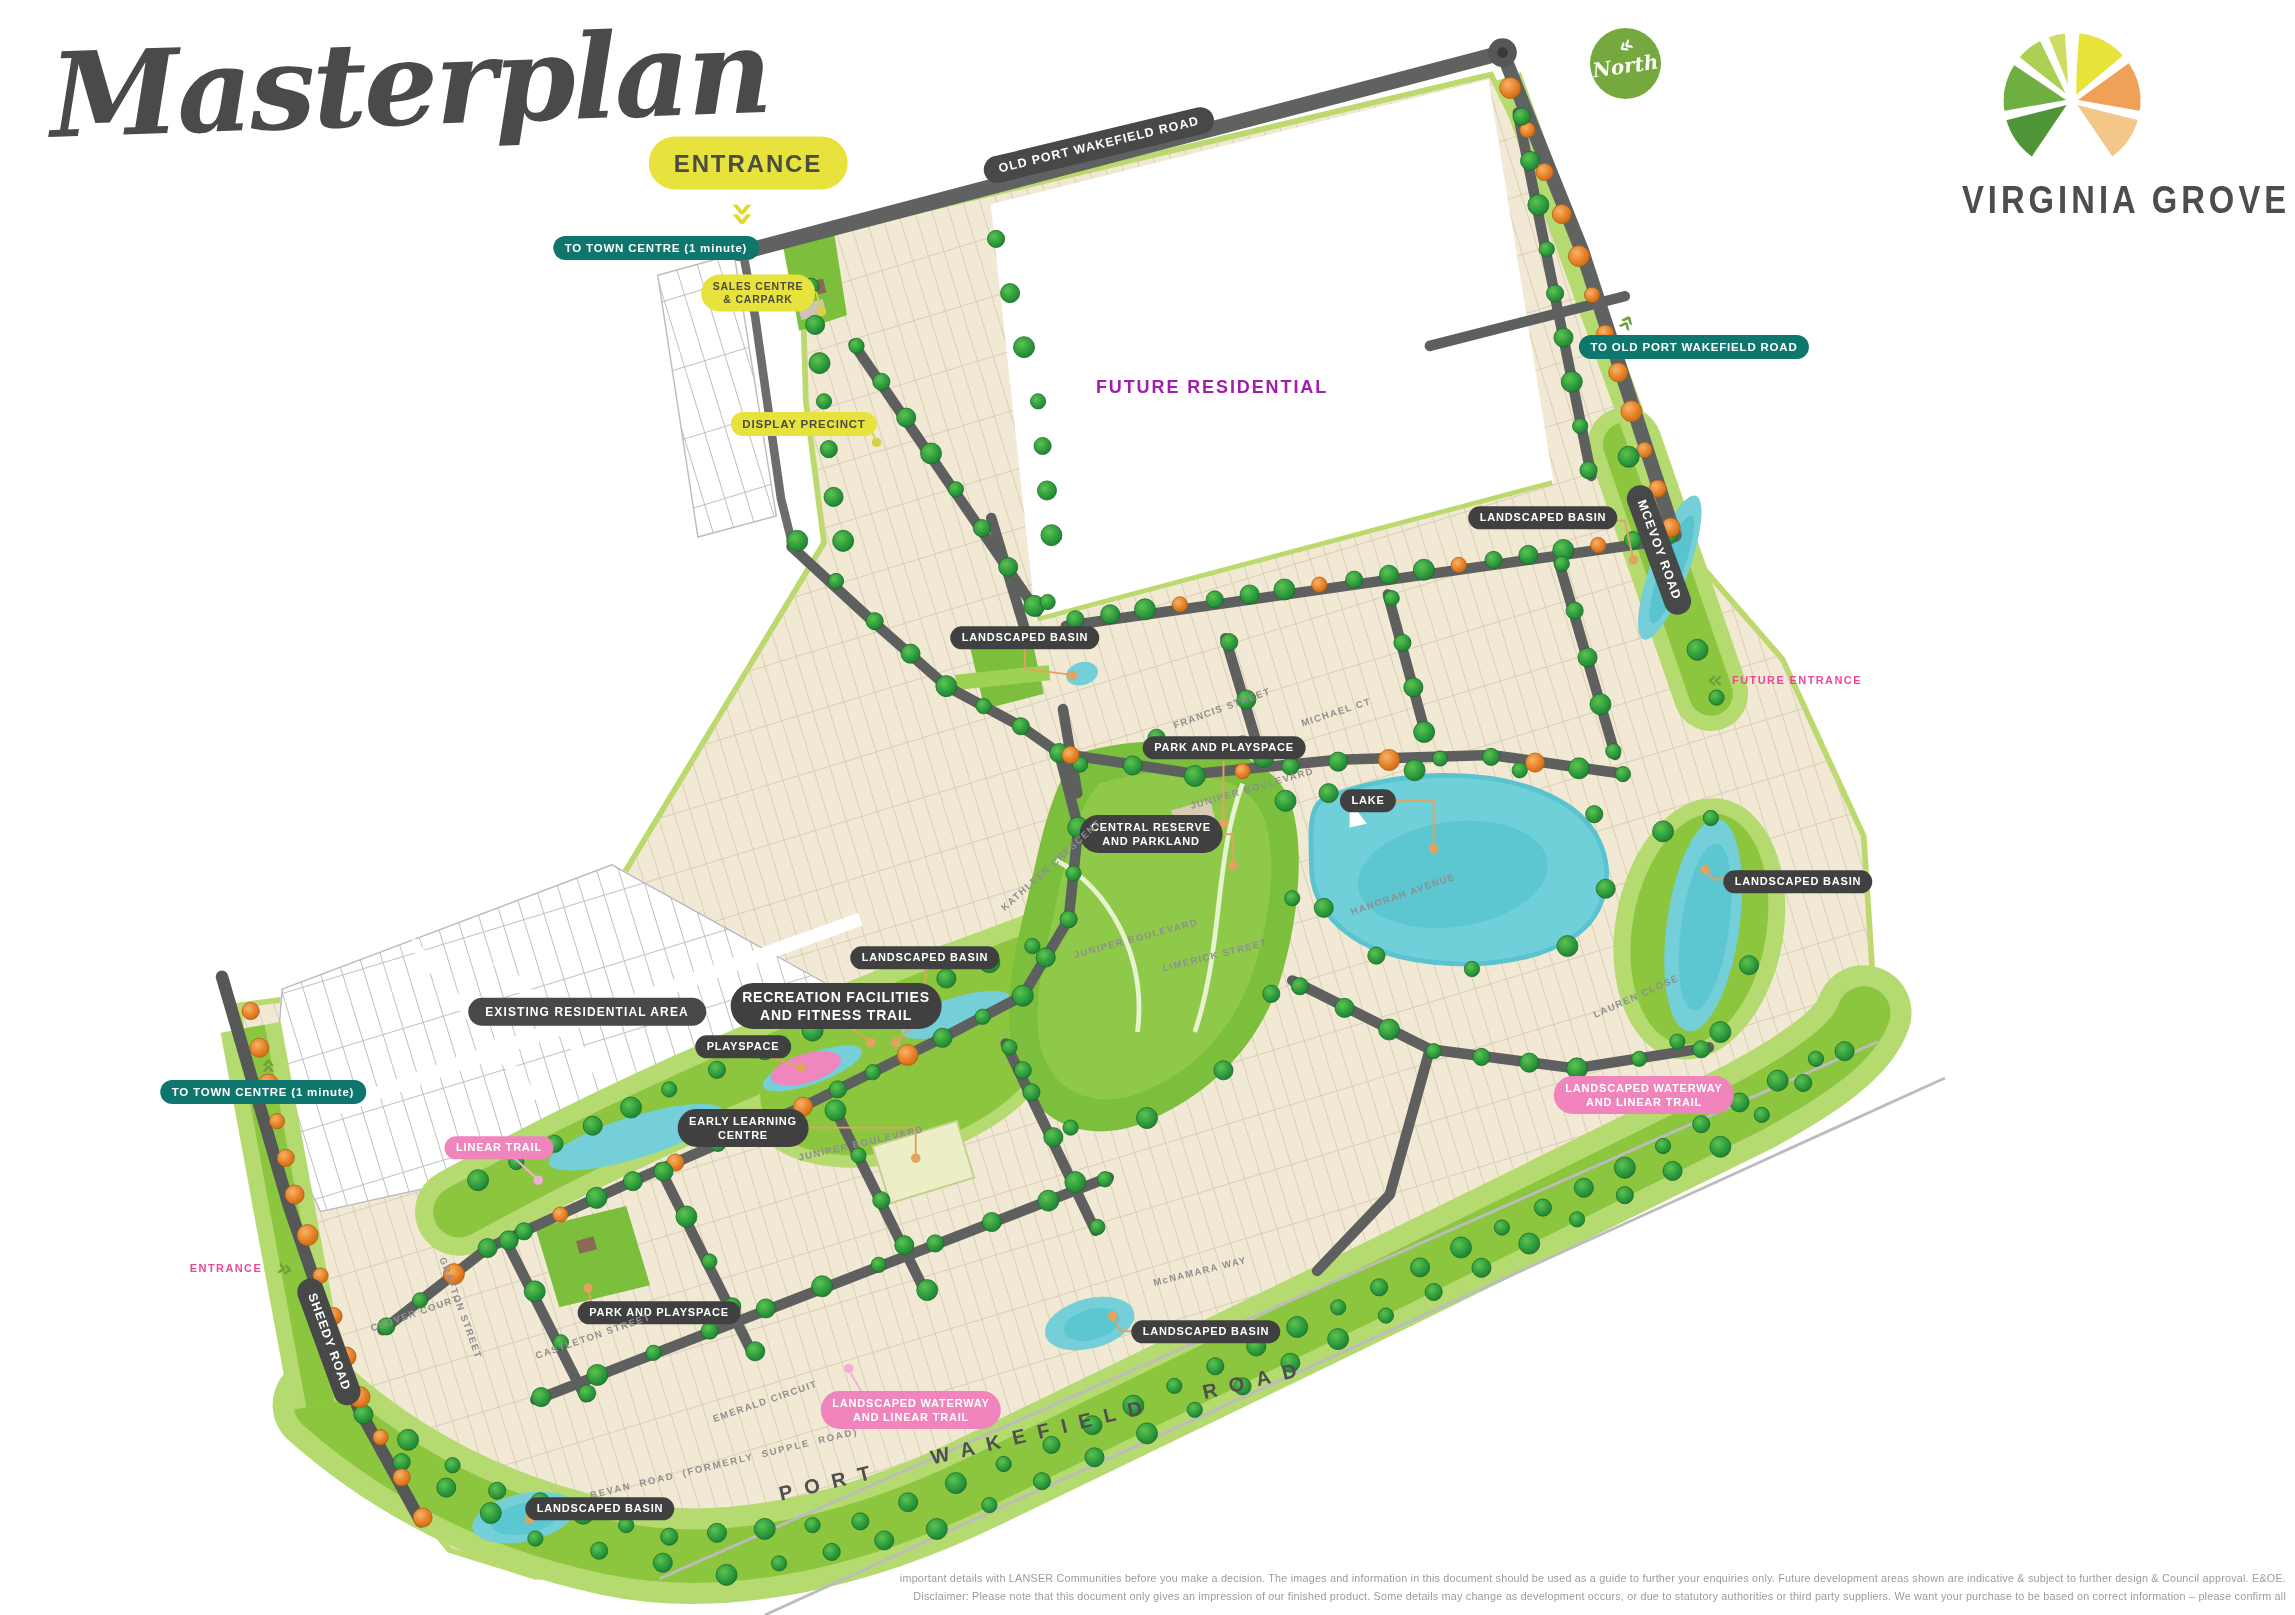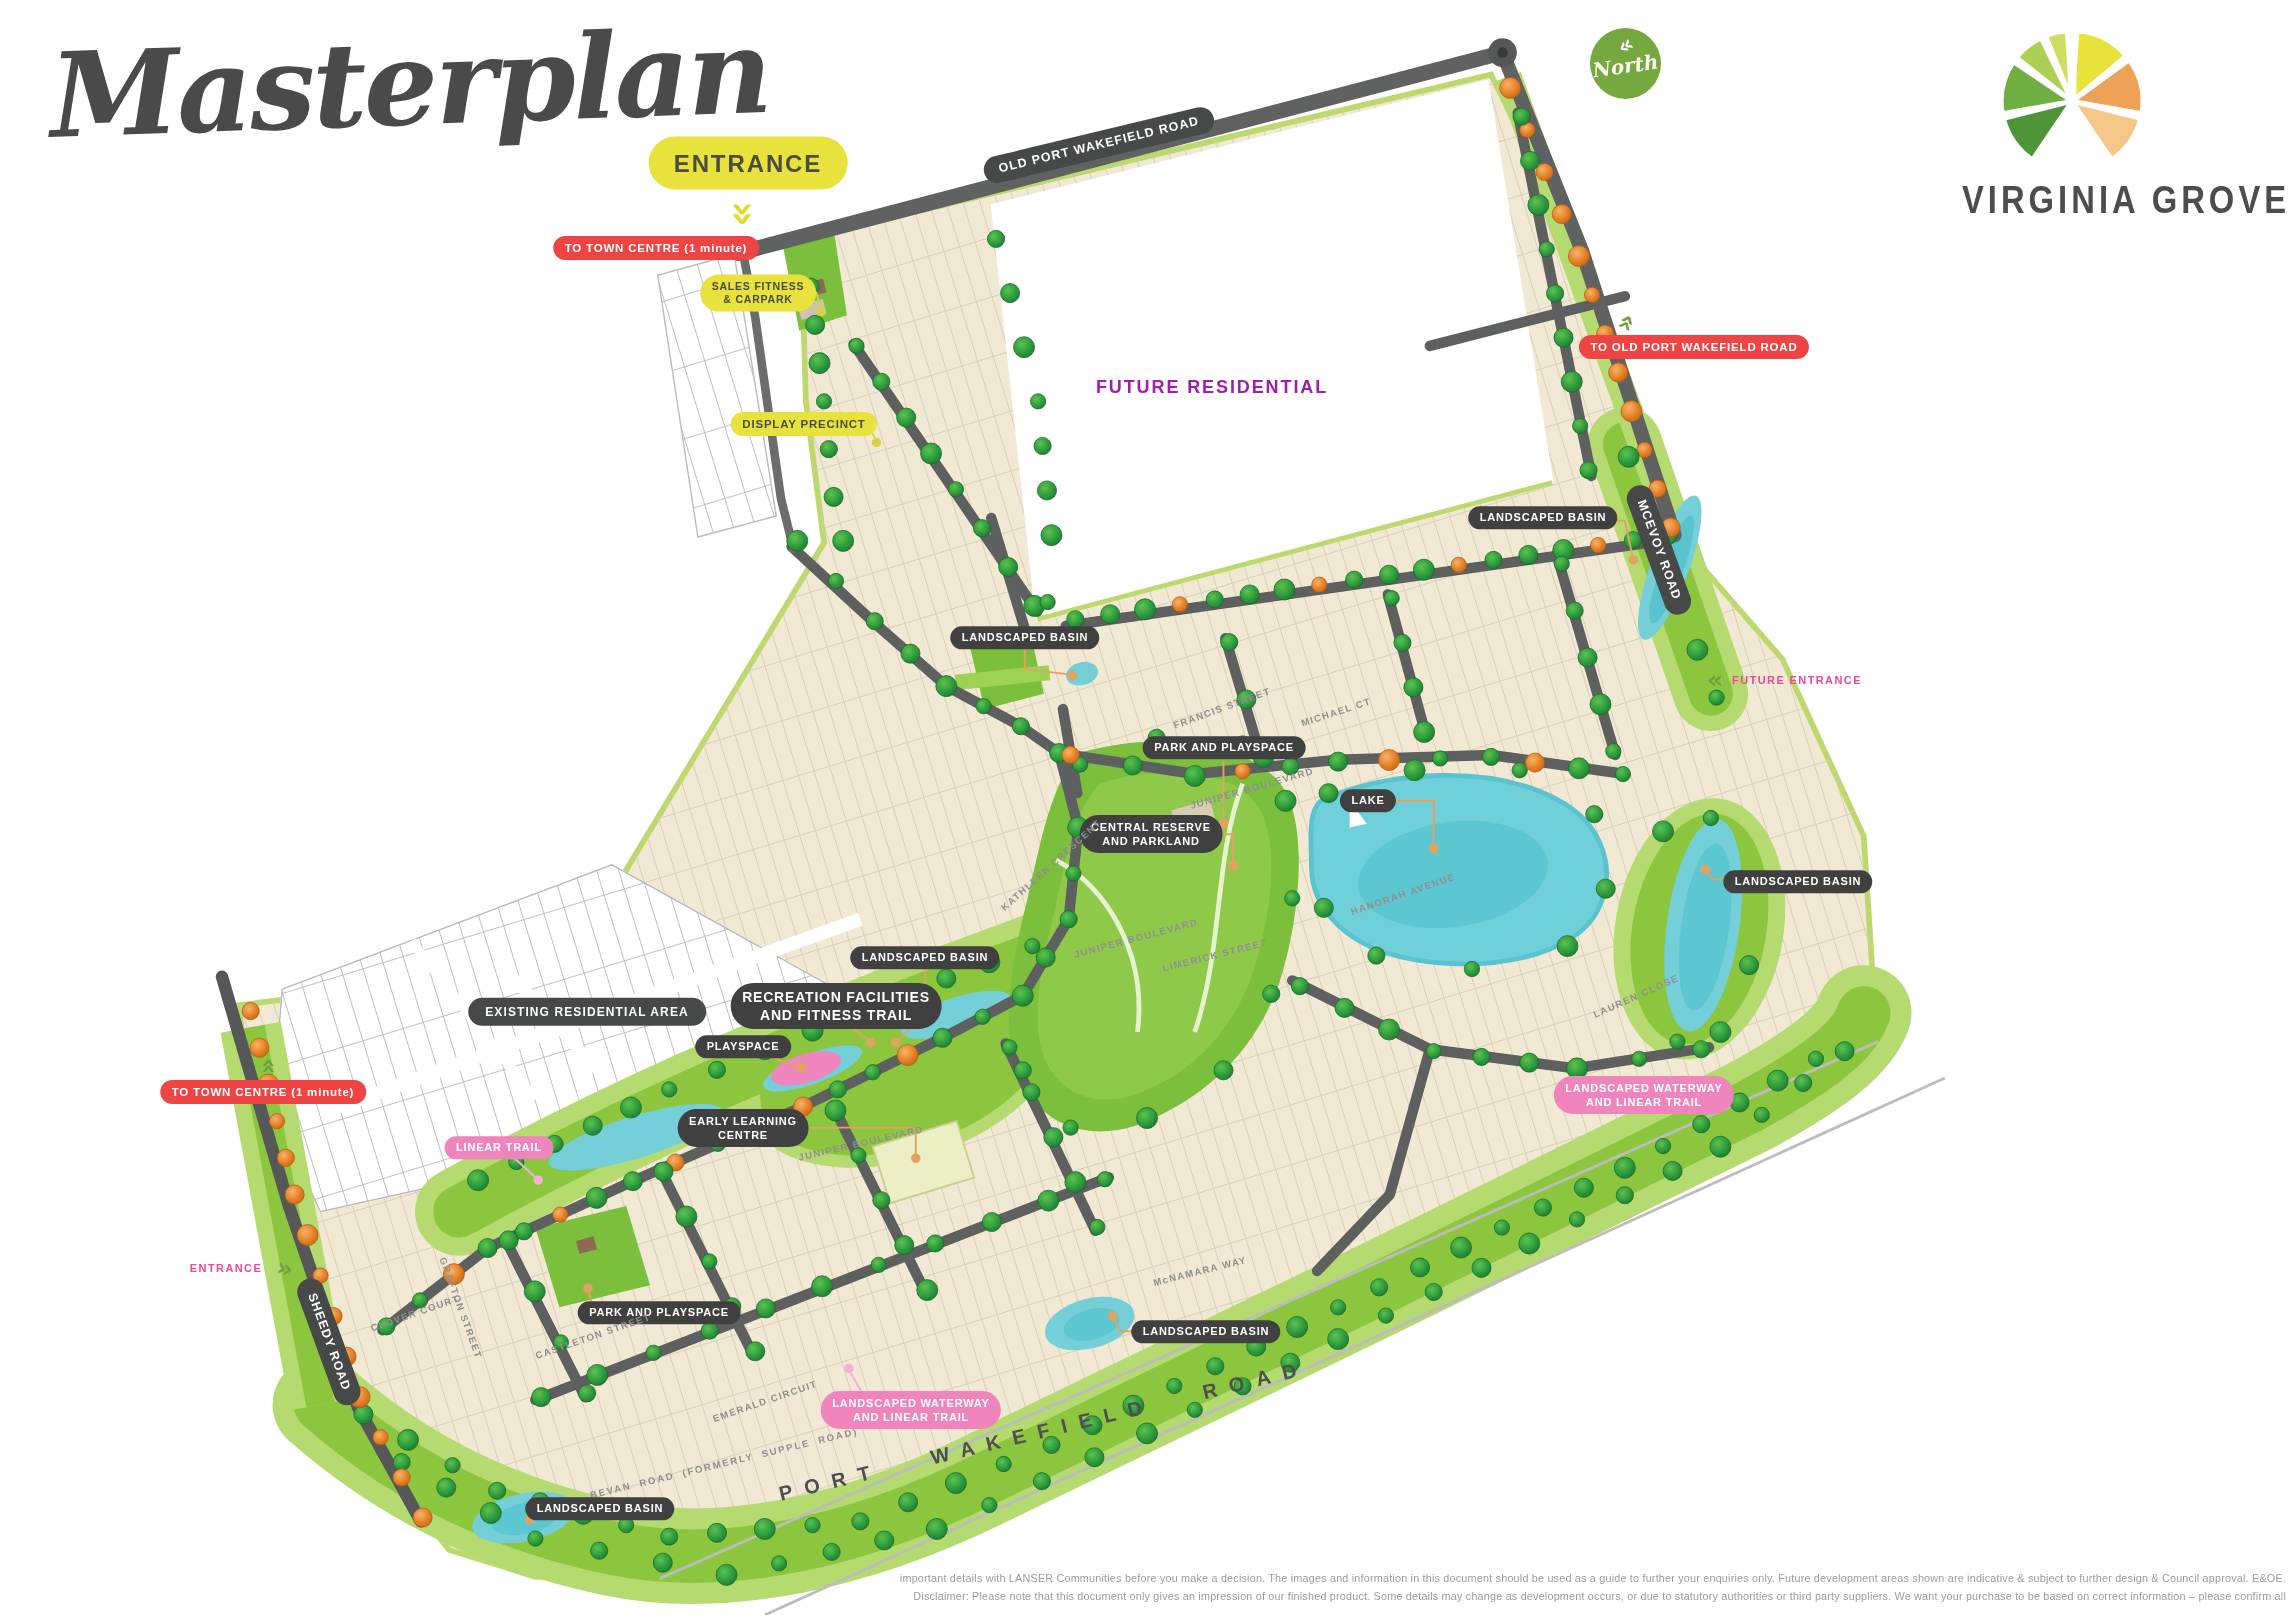--- a/index.html
+++ b/index.html
@@ -17,21 +17,21 @@
   .area-label{position:absolute;font-size:18px;font-weight:bold;color:#a21caf;
     letter-spacing:1.9px;white-space:nowrap;transform:translate(-50%,-50%);}
 
   
   .badge{position:absolute;transform:translate(-50%,-50%);border-radius:38px;
     font-size:11px;font-weight:bold;color:#fff;text-align:center;
     padding:4.8px 11.5px;letter-spacing:0.8px;white-space:nowrap;line-height:1.25;
     box-shadow:0 0 0 0 transparent;}
   .badge.orange{background:#404040;}
   .badge.pink{background:#ef85bc;}
-  .badge.green{background:#ef4444;}
+  .badge.green{background:#0f766e;}
   .badge.dark{background:#474848;letter-spacing:1.1px;}
   .badge.yellow{background:#e8e33c;color:#4c4c40;}
   .badge.big{font-size:24px;letter-spacing:1.9px;padding:11.5px 25px;border-radius:29px;}
   .badge.two-line{line-height:1.3;}
   .badge .bl{display:block;}
 
   .green-cta{position:absolute;transform:translate(-50%,-50%);font-size:11px;font-weight:bold;
     color:#ec4899;letter-spacing:1.4px;white-space:nowrap;}
   .chev{position:absolute;transform:translate(-50%,-50%);font-weight:bold;color:#6fa03c;
     font-family:"DejaVu Sans", sans-serif;line-height:1;}
@@ -551,21 +551,21 @@
   <div class="badge dark" style="left:1659px;top:550px;transform:translate(-50%,-50%) rotate(70deg);font-size:12.4px;padding:5.7px 15.3px;">MCEVOY ROAD</div>
   <div class="badge dark" style="left:329px;top:1342px;transform:translate(-50%,-50%) rotate(70deg);font-size:12.4px;padding:5.7px 15.3px;">SHEEDY ROAD</div>
   <div class="badge dark" style="left:587px;top:1012px;font-size:12px;padding:6.7px 17px;">EXISTING RESIDENTIAL AREA</div>
 
   <div class="roadtext" style="left:1044px;top:1431px;">PORT WAKEFIELD ROAD</div>
   <div class="roadtext small" style="left:724px;top:1463px;">BEVAN ROAD (FORMERLY SUPPLE ROAD)</div>
 
   <div class="badge yellow big" style="left:748px;top:163px;">ENTRANCE</div>
   <div class="chev" style="left:744px;top:214px;color:#dfdb2e;font-size:40px;transform:translate(-50%,-50%) rotate(90deg);">»</div>
   <div class="badge yellow two-line" style="left:758px;top:293px;font-size:10.5px;">
-      <span class="bl">SALES FITNESS</span>
+      <span class="bl">SALES CENTRE</span>
       <span class="bl">&amp; CARPARK</span>
     </div>
   <div class="badge yellow" style="left:804px;top:424px;font-size:11.5px;">DISPLAY PRECINCT</div>
 
   <div class="chev" style="left:574px;top:243px;font-size:25px;transform:translate(-50%,-50%) rotate(-15deg);">«</div>
   <div class="badge green" style="left:656px;top:248px;font-size:11.5px;">TO TOWN CENTRE (1 minute)</div>
 
   <div class="chev" style="left:1625px;top:322px;font-size:27px;transform:translate(-50%,-50%) rotate(-65deg);">»</div>
   <div class="badge green" style="left:1694px;top:347px;font-size:11.5px;">TO OLD PORT WAKEFIELD ROAD</div>
 

